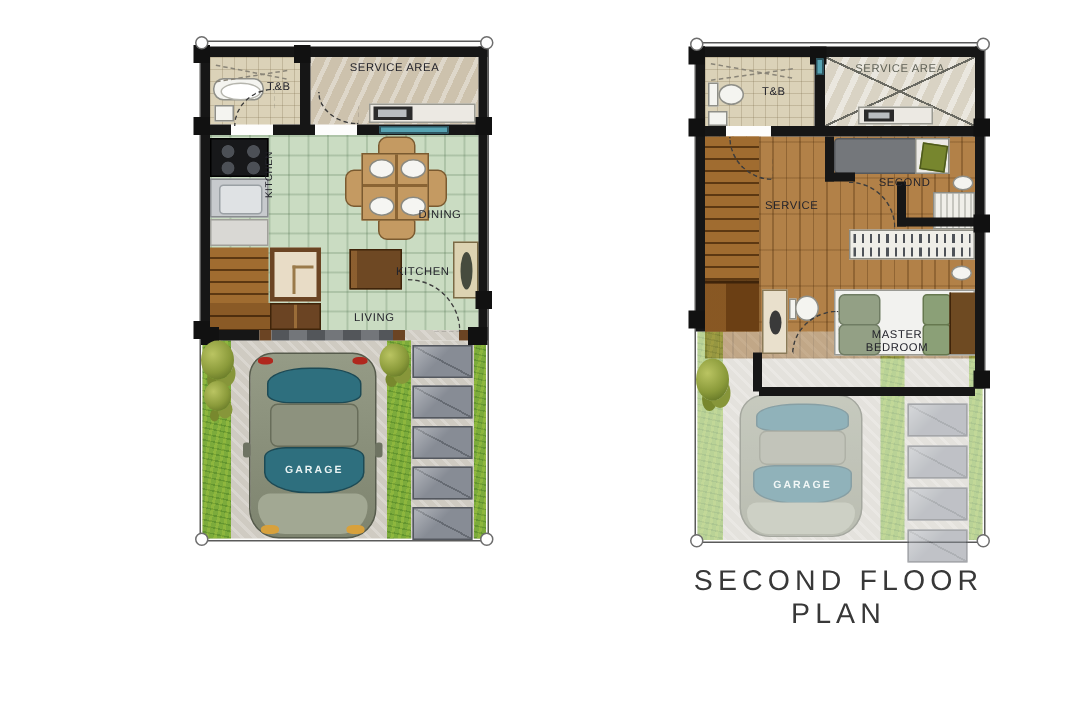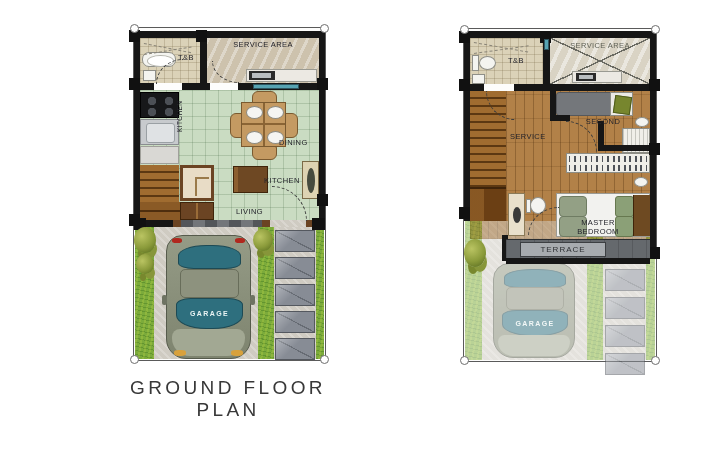--- a/index.html
+++ b/index.html
@@ -172,21 +172,20 @@
       <div class="car-windshield" style="left:10px;top:63px;width:65px;height:29px;">
         <span class="garage-text">GARAGE</span>
       </div>
       <div class="car-hood" style="left:6px;top:94px;width:73px;height:27px;"></div>
       <div class="lamp" style="left:8px;bottom:3px;width:12px;height:6px;background:#d8a13c;"></div>
       <div class="lamp" style="right:8px;bottom:3px;width:12px;height:6px;background:#d8a13c;"></div>
       <div class="mirror" style="left:-4px;top:60px;"></div>
       <div class="mirror" style="right:-4px;top:60px;"></div>
     </div>
   </div>
-  <div class="title" style="left:103px;top:377px;width:250px;">GROUND FLOOR PLAN</div>
 
   <div class="lot" style="left:463px;top:28px;width:192px;height:332px;">
     <div class="corner" style="left:-4px;top:-4px;"></div>
     <div class="corner" style="right:-4px;top:-4px;"></div>
     <div class="corner" style="left:-4px;bottom:-4px;"></div>
     <div class="corner" style="right:-4px;bottom:-4px;"></div>
 
     <div class="ghost" style="left:1px;top:192px;width:190px;height:139px;">
       <div class="p concrete" style="left:0;top:0;width:190px;height:139px;"></div>
       <div class="p grass" style="left:0;top:0;width:17px;height:139px;"></div>
@@ -277,21 +276,17 @@
       <div class="p" style="left:58px;top:22px;width:17px;height:19px;background:#8ba077;border:1px solid #66784f;border-radius:3px;"></div>
       <div class="p" style="left:76px;top:1px;width:17px;height:41px;background:#6e4a22;border-left:1px solid #3f240a;"></div>
     </div>
 
     <div class="p" style="left:44px;top:164px;width:17px;height:43px;background:#e9e0cc;border:1px solid #8a7a58;box-sizing:border-box;z-index:6;">
       <div class="p oval" style="left:4px;top:13px;width:8px;height:16px;background:#3a3a3a;"></div>
     </div>
     <div class="fixture" style="left:62px;top:170px;width:5px;height:14px;"></div>
     <div class="fixture oval" style="left:66px;top:168px;width:16px;height:17px;"></div>
 
-    <div class="p" style="left:42px;top:210px;width:144px;height:20px;background:#65696d;z-index:12;background-image:repeating-linear-gradient(90deg,rgba(0,0,0,.14) 0 1px,transparent 1px 14px);border-top:1px solid #2a2d30;box-sizing:border-box;">
-      <div class="p" style="left:14px;top:2px;width:86px;height:15px;background:#a7abaf;border:1px solid #3c3f42;box-sizing:border-box;display:flex;align-items:center;justify-content:center;">
-        <span class="rlabel" style="position:static;font-size:8px;letter-spacing:1px;color:#2e3134;">TERRACE</span>
-      </div>
-    </div>
     <div class="wall" style="left:42px;top:229px;width:144px;height:6px;z-index:12;"></div>
   </div>
+  <div class="title" style="left:434px;top:377px;width:250px;">SECOND FLOOR PLAN</div>
 
 </div>
 
 </body></html>

